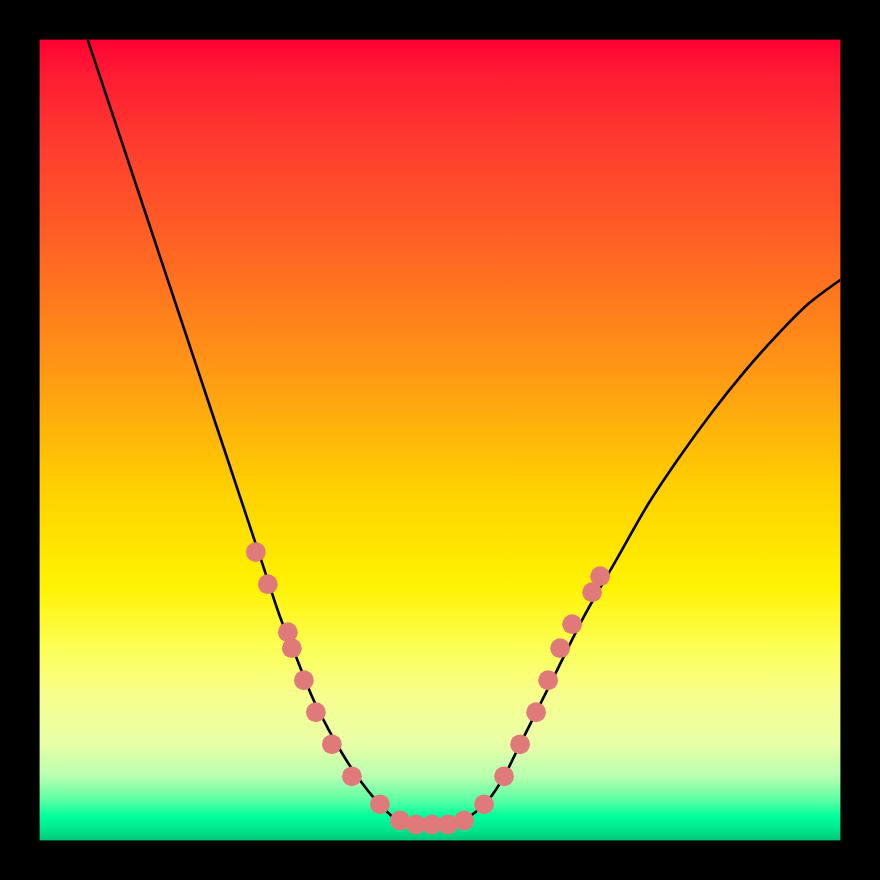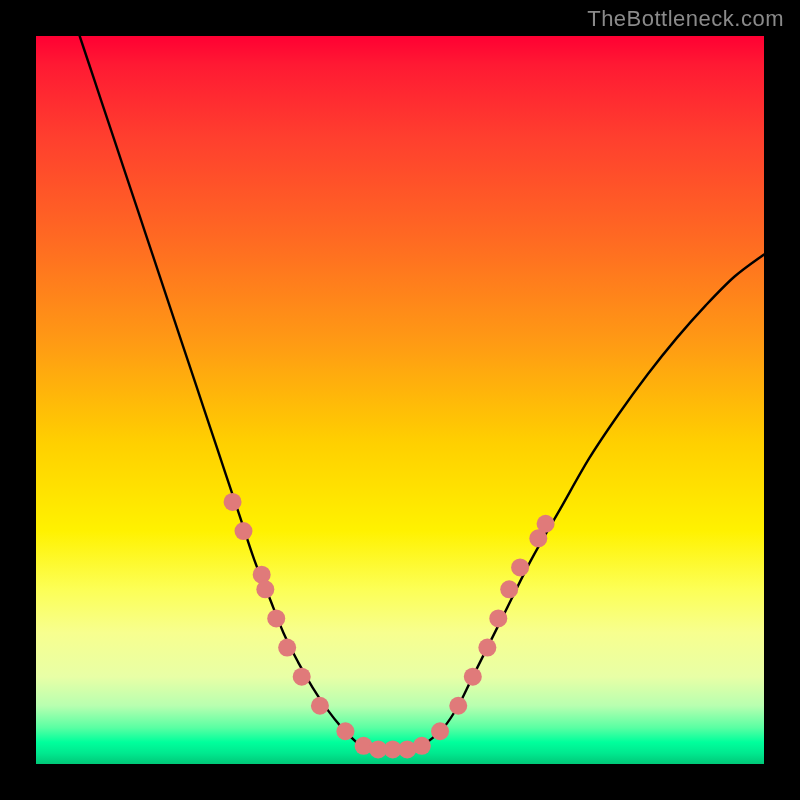--- a/index.html
+++ b/index.html
@@ -58,21 +58,20 @@
     top: 0;
     width: 728px;
     height: 728px;
   }
 </style>
 </head>
 <body>
 
 <div class="stage">
 
-  <div class="watermark">TheBottleneck.com</div>
 
   <div class="plot-area">
     <svg class="curve" viewBox="0 0 728 728" preserveAspectRatio="none">
       <path id="curve-path" fill="none" stroke="#000000" stroke-width="2.4" stroke-linecap="round" stroke-linejoin="round" d="M 43.68 0.00 C 46.11 7.28, 53.39 29.12, 58.24 43.68 C 63.09 58.24, 67.95 72.80, 72.80 87.36 C 77.65 101.92, 82.51 116.48, 87.36 131.04 C 92.21 145.60, 97.07 160.16, 101.92 174.72 C 106.77 189.28, 111.63 203.84, 116.48 218.40 C 121.33 232.96, 126.19 247.52, 131.04 262.08 C 135.89 276.64, 140.75 291.20, 145.60 305.76 C 150.45 320.32, 155.31 334.88, 160.16 349.44 C 165.01 364.00, 169.87 378.56, 174.72 393.12 C 179.57 407.68, 184.43 422.24, 189.28 436.80 C 194.13 451.36, 198.99 465.92, 203.84 480.48 C 208.69 495.04, 213.55 510.81, 218.40 524.16 C 223.25 537.51, 228.11 548.43, 232.96 560.56 C 237.81 572.69, 242.67 586.04, 247.52 596.96 C 252.37 607.88, 257.23 616.98, 262.08 626.08 C 266.93 635.18, 271.79 643.67, 276.64 651.56 C 281.49 659.45, 286.35 666.73, 291.20 673.40 C 296.05 680.07, 300.91 686.14, 305.76 691.60 C 310.61 697.06, 316.68 702.88, 320.32 706.16 C 323.96 709.44, 325.17 710.04, 327.60 711.26 C 330.03 712.47, 331.24 713.08, 334.88 713.44 C 338.52 713.80, 344.59 713.44, 349.44 713.44 C 354.29 713.44, 359.15 713.80, 364.00 713.44 C 368.85 713.08, 373.71 712.71, 378.56 711.26 C 383.41 709.80, 388.27 707.98, 393.12 704.70 C 397.97 701.43, 402.83 697.42, 407.68 691.60 C 412.53 685.78, 417.39 678.25, 422.24 669.76 C 427.09 661.27, 429.52 655.20, 436.80 640.64 C 444.08 626.08, 456.21 601.81, 465.92 582.40 C 475.63 562.99, 485.33 542.36, 495.04 524.16 C 504.75 505.96, 514.45 490.19, 524.16 473.20 C 533.87 456.21, 543.57 438.01, 553.28 422.24 C 562.99 406.47, 572.69 392.51, 582.40 378.56 C 592.11 364.61, 601.81 351.26, 611.52 338.52 C 621.23 325.78, 630.93 313.65, 640.64 302.12 C 650.35 290.59, 660.05 279.67, 669.76 269.36 C 679.47 259.05, 689.17 248.73, 698.88 240.24 C 708.59 231.75, 723.15 222.04, 728.00 218.40"></path>
       <g id="dots-group">
           <circle cx="196.56" cy="465.92" r="9" fill="#e07a7a" stroke="#c24848" stroke-width="0"></circle>
           <circle cx="207.48" cy="495.04" r="9" fill="#e07a7a" stroke="#c24848" stroke-width="0"></circle>
           <circle cx="225.68" cy="538.72" r="9" fill="#e07a7a" stroke="#c24848" stroke-width="0"></circle>
           <circle cx="229.32" cy="553.28" r="9" fill="#e07a7a" stroke="#c24848" stroke-width="0"></circle>
           <circle cx="240.24" cy="582.40" r="9" fill="#e07a7a" stroke="#c24848" stroke-width="0"></circle>

